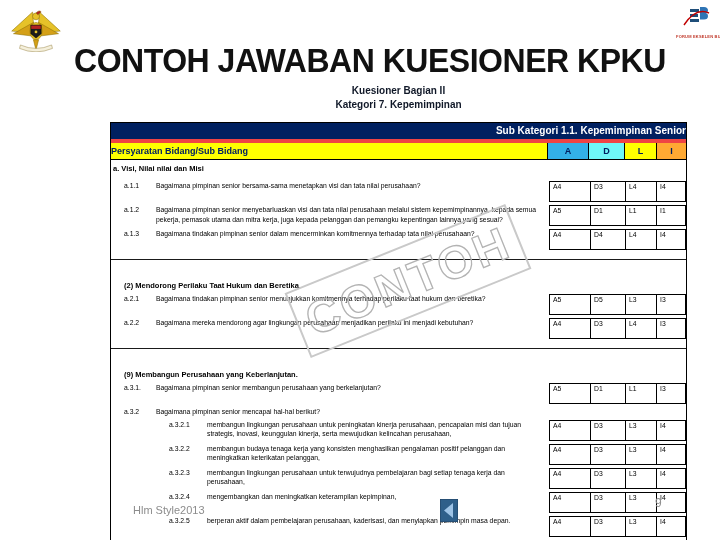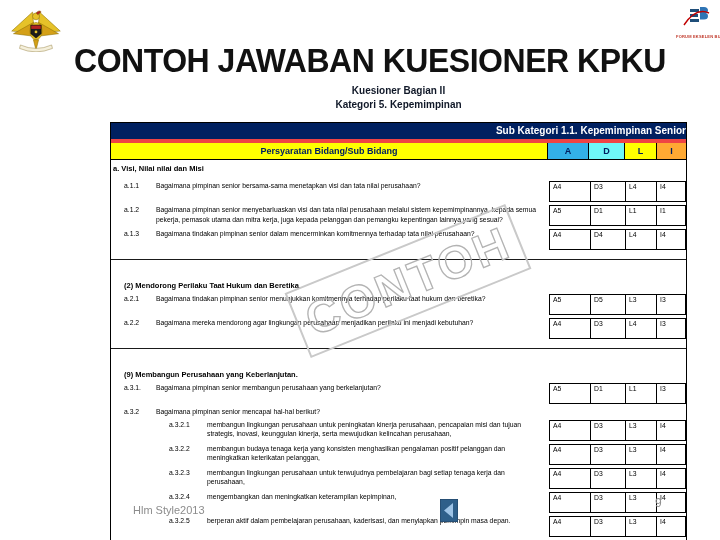--- a/index.html
+++ b/index.html
@@ -16,21 +16,21 @@
     position:absolute; left:74px; top:42px; width:600px;
     font-size:33px; font-weight:600; color:#111; letter-spacing:-0.5px;
     transform:scaleX(0.97); transform-origin:left top; white-space:nowrap;
   }
   
   .sheet { position:absolute; left:71px; top:84px; width:577px;margin-left:39px; }
   .sheet-title { text-align:center; font-size:10px; font-weight:bold; color:#101828; line-height:1.35; }
   .qtable { margin-top:11px; border:1px solid #000; background:#fff; }
   .navy-bar { background:#002060; color:#fff; text-align:right; font-size:10px; font-weight:bold; padding:2px 0 3px; border-bottom:4px solid #ef4444; }
   .req-row { display:flex; border-bottom:1px solid #000; }
-  .req-label { flex:1; background:#FFFF00; color:#002060; font-weight:bold; font-size:9px; text-align:center; padding:3px 0; }
+  .req-label { flex:1; background:#FFFF00; color:#002060; font-weight:bold; font-size:9px; padding:3px 0; }
   .col-head { border-left:1px solid #000; display:flex; align-items:center; justify-content:center; font-weight:bold; font-size:9px; color:#002060; }
   .col-a { width:40px; background:#33B1E8; }
   .col-d { width:35px; background:#6FF7F7; }
   .col-l { width:31px; background:#FFFF00; }
   .col-i { width:29px; background:#FFA933; }
   .tbody { position:relative; padding:2px 0 6px 0; }
   .section-label { font-size:7.5px; font-weight:bold; color:#000; margin:2px 0 8px 2px; }
   .group-heading { font-size:7.5px; font-weight:bold; color:#000; margin:4px 0 4px 13px; }
   .group.sep { border-top:1px solid #1a1a1a; margin-top:9px; padding-top:17px; }
   .q-row { display:flex; align-items:stretch; margin-bottom:3px; }
@@ -88,21 +88,21 @@
       <path d="M2,20 Q14,2 27,8" stroke="#C00000" stroke-width="1.4" fill="none"></path>
     </svg>
     <div class="feb-caption">FORUM EKSELEN BUMN</div>
   </div>
 
   <div class="title">CONTOH JAWABAN KUESIONER KPKU</div>
 
   <div class="sheet">
     <div class="sheet-title">
       <div>Kuesioner Bagian II</div>
-      <div>Kategori 5. Kepemimpinan</div>
+      <div>Kategori 7. Kepemimpinan</div>
     </div>
 
     <div class="qtable">
       <div class="navy-bar">Sub Kategori 1.1. Kepemimpinan Senior</div>
 
       <div class="req-row">
         <div class="req-label">Persyaratan Bidang/Sub Bidang</div>
         <div class="col-head col-a">A</div>
         <div class="col-head col-d">D</div>
         <div class="col-head col-l">L</div>

